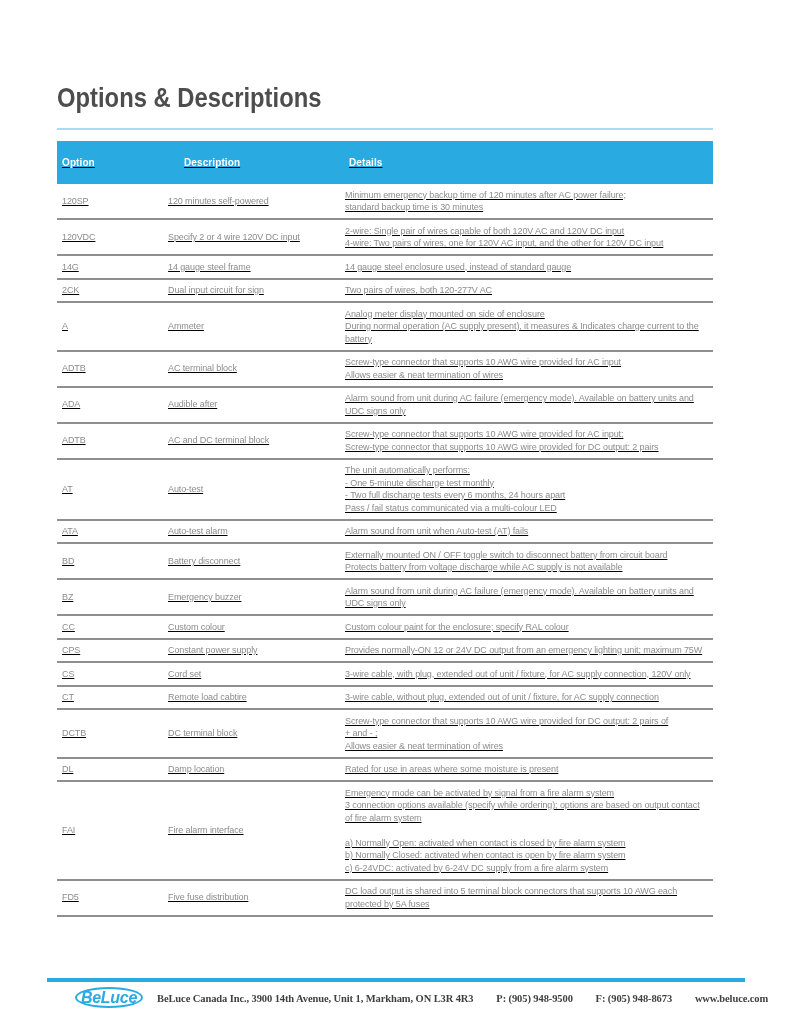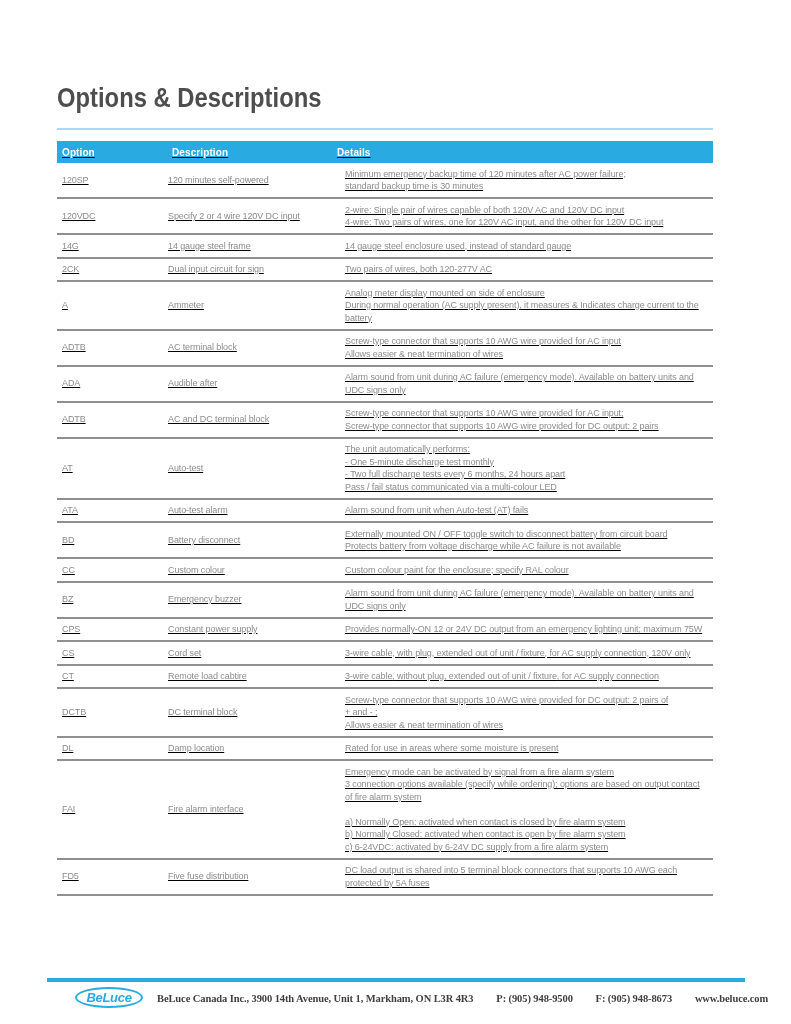--- a/index.html
+++ b/index.html
@@ -44,21 +44,21 @@
   table.options col.c-option { width: 111px; }
   table.options col.c-desc   { width: 165px; }
   table.options col.c-details{ width: 380px; }
   table.options thead th {
     background: #29abe2;
     color: #ffffff;
     font-size: 10px;
     font-weight: bold;
     text-align: left;
     height: 22px;
-    padding: 4px;
+    padding: 16px;
     vertical-align: middle;
     letter-spacing: 0.1px;
   }
   table.options thead th.h-option { padding-left: 5px; }
   table.options tbody td {
     font-size: 9px;
     color: #8c8c8c;
     vertical-align: middle;
     padding-top: 4.5px;
     padding-bottom: 4.5px;
@@ -89,21 +89,21 @@
     display: flex;
     align-items: center;
     padding-left: 28px;
   }
   .logo-oval {
     border: 2px solid #29abe2;
     border-radius: 50%;
     color: #29abe2;
     font-weight: bold;
     font-style: italic;
-    font-size: 13px;
+    font-size: 16px;
     width: 68px;
     height: 21px;
     display: flex;
     align-items: center;
     justify-content: center;
     flex: none;
     letter-spacing: -0.3px;
   }
   .footer-text {
     margin-left: 14px;
@@ -219,36 +219,36 @@
             <td class="description-cell">Auto-test alarm</td>
             <td class="details-cell">
               <div class="dline">Alarm sound from unit when Auto-test (AT) fails</div>
             </td>
           </tr>
           <tr>
             <td class="option-cell">BD</td>
             <td class="description-cell">Battery disconnect</td>
             <td class="details-cell">
               <div class="dline">Externally mounted ON / OFF toggle switch to disconnect battery from circuit board</div>
-              <div class="dline">Protects battery from voltage discharge while AC failure is not available</div>
+              <div class="dline">Protects battery from voltage discharge while AC supply is not available</div>
+            </td>
+          </tr>
+          <tr>
+            <td class="option-cell">BZ</td>
+            <td class="description-cell">Emergency buzzer</td>
+            <td class="details-cell">
+              <div class="dline">Alarm sound from unit during AC failure (emergency mode). Available on battery units and</div>
+              <div class="dline">UDC signs only</div>
             </td>
           </tr>
           <tr>
             <td class="option-cell">CC</td>
             <td class="description-cell">Custom colour</td>
             <td class="details-cell">
               <div class="dline">Custom colour paint for the enclosure; specify RAL colour</div>
-            </td>
-          </tr>
-          <tr>
-            <td class="option-cell">BZ</td>
-            <td class="description-cell">Emergency buzzer</td>
-            <td class="details-cell">
-              <div class="dline">Alarm sound from unit during AC failure (emergency mode). Available on battery units and</div>
-              <div class="dline">UDC signs only</div>
             </td>
           </tr>
           <tr>
             <td class="option-cell">CPS</td>
             <td class="description-cell">Constant power supply</td>
             <td class="details-cell">
               <div class="dline">Provides normally-ON 12 or 24V DC output from an emergency lighting unit; maximum 75W</div>
             </td>
           </tr>
           <tr>

